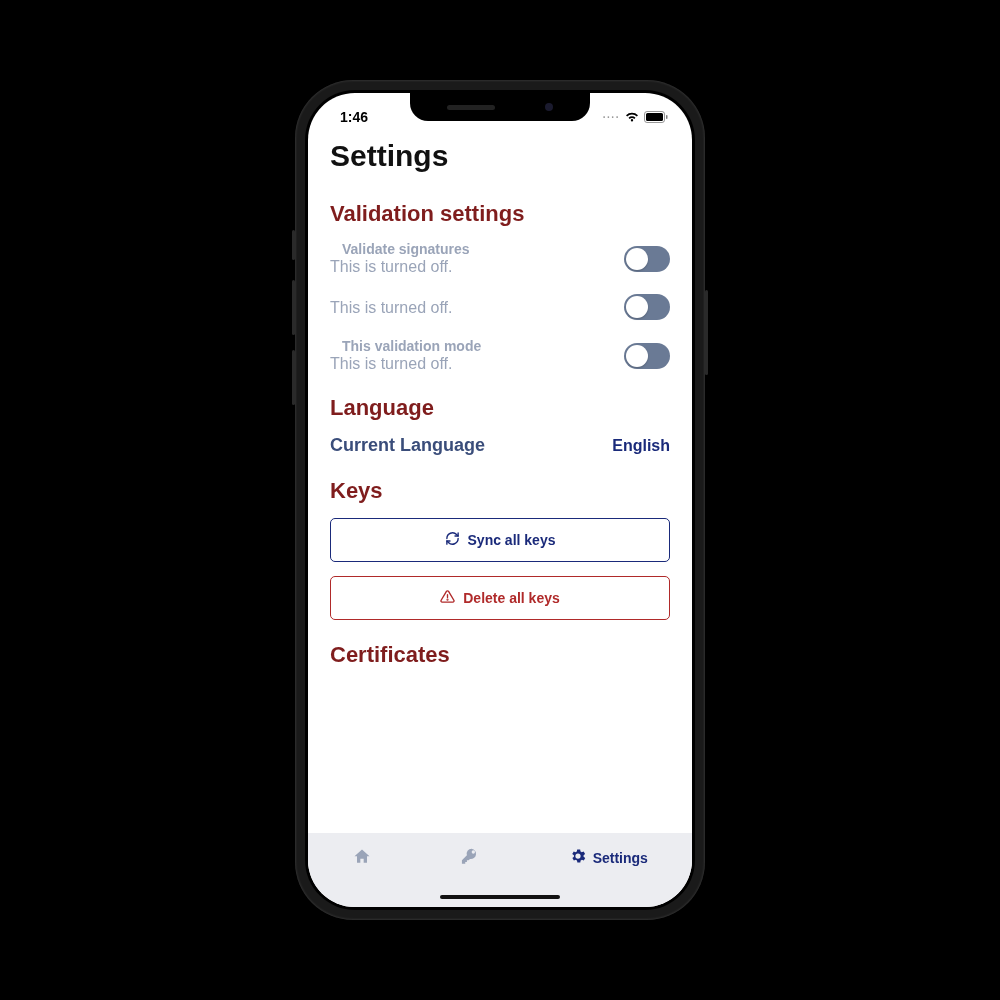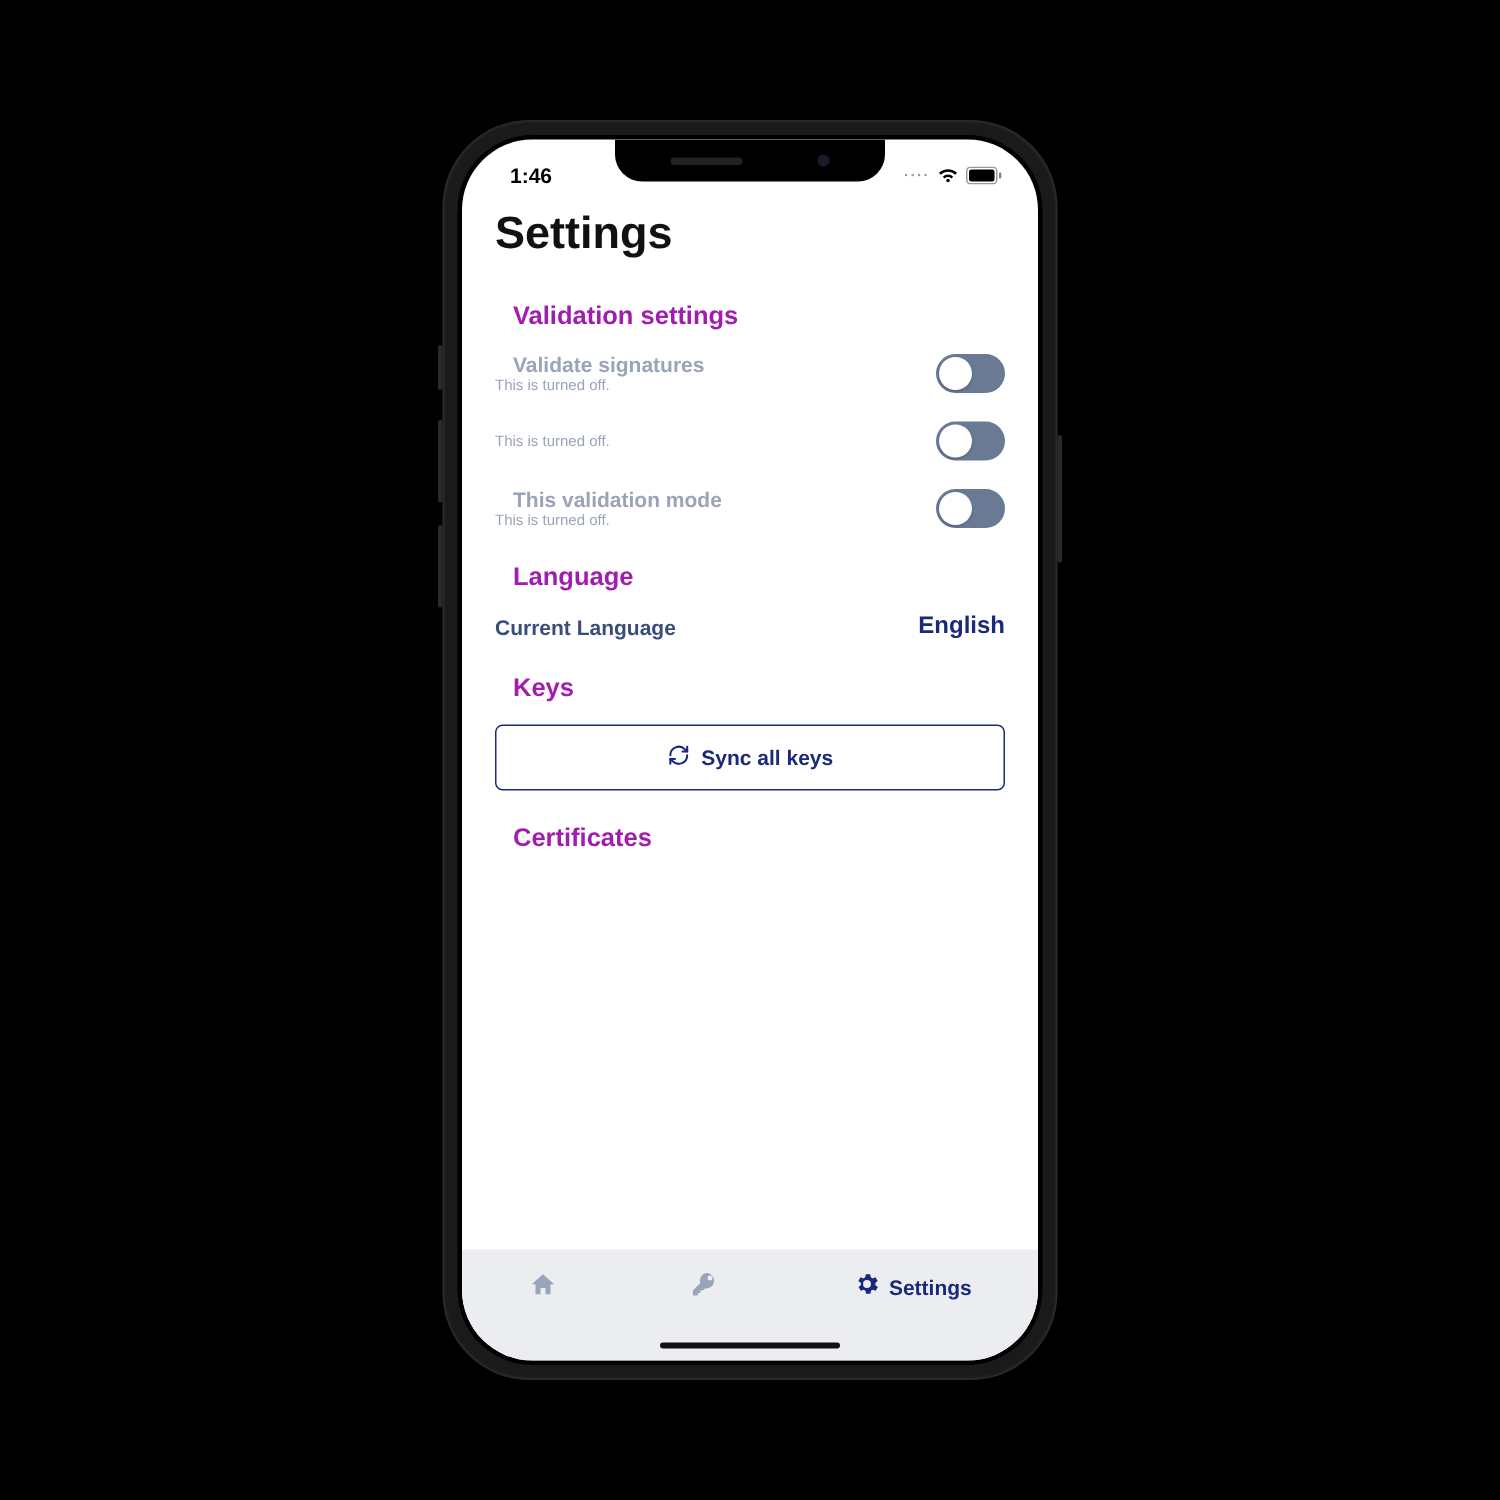--- a/index.html
+++ b/index.html
@@ -84,39 +84,39 @@
     overflow: hidden;
     padding: 0 22px;
   }
   .page-title {
     font-size: 30px;
     font-weight: 800;
     color: #111;
     margin: 6px 0 28px 0;
   }
   .section-title {
-    font-size: 17px;
+    font-size: 22px;
     font-weight: 800;
-    color: #a21caf;
-    margin: 22px 0 14px 12px;
+    color: #7f1d1d;
+    margin: 22px 0 14px 0;
   }
   .row {
     display: flex;
     align-items: center;
     justify-content: space-between;
     margin-bottom: 18px;
   }
   .row-text { flex: 1; }
   .row-label {
     font-size: 14px;
     font-weight: 700;
     margin-left: 12px;
   }
   .row-sub {
-    font-size: 10px;
+    font-size: 16px;
     font-weight: 500;
     margin-top: 1px;
   }
   .off .row-label { color: #9aa4b8; }
   .off .row-sub  { color: #9aa4b8; }
   .on  .row-label { color: #3a4d7a; font-weight: 800; }
   .toggle {
     width: 46px;
     height: 26px;
     border-radius: 13px;
@@ -135,21 +135,21 @@
   .toggle.off-t { background: #6a7a95; }
   .toggle.off-t .knob { left: 2px; }
   .toggle.on-t  { background: #2ecc40; }
   .toggle.on-t .knob { right: 2px; }
   .lang-row {
     display: flex;
     justify-content: space-between;
     align-items: center;
     margin-bottom: 8px;
   }
-  .lang-label { font-size: 14px; font-weight: 700; color: #3a4d7a; }
+  .lang-label { font-size: 18px; font-weight: 700; color: #3a4d7a; }
   .lang-value { font-size: 16px; font-weight: 800; color: #1a2a7a; }
   .btn {
     width: 100%;
     height: 44px;
     border-radius: 5px;
     background: #fff;
     display: flex;
     align-items: center;
     justify-content: center;
     gap: 8px;
@@ -271,20 +271,30 @@
             <svg width="15" height="15" viewBox="0 0 24 24" fill="none" stroke="#1a2a7a" stroke-width="2.2" stroke-linecap="round" stroke-linejoin="round">
                 <path d="M21 12a9 9 0 01-15.5 6.3L3 16"></path>
                 <path d="M3 12a9 9 0 0115.5-6.3L21 8"></path>
                 <polyline points="3 21 3 16 8 16"></polyline>
                 <polyline points="21 3 21 8 16 8"></polyline>
               </svg>
           </span>
           <span>Sync all keys</span>
         </div>
 
+        <div class="btn delete">
+          <span>
+            <svg width="15" height="15" viewBox="0 0 24 24" fill="none" stroke="#b02a2a" stroke-width="2.2" stroke-linecap="round" stroke-linejoin="round">
+                <path d="M10.3 3.9L1.8 18a2 2 0 001.7 3h17a2 2 0 001.7-3L13.7 3.9a2 2 0 00-3.4 0z"></path>
+                <line x1="12" y1="9" x2="12" y2="13.5"></line>
+                <circle cx="12" cy="17" r="0.6" fill="#b02a2a"></circle>
+              </svg>
+          </span>
+          <span>Delete all keys</span>
+        </div>
 
         <div class="section-title">Certificates</div>
       </div>
 
       <div class="tabbar">
         <div class="tab">
           <span>
             <svg width="20" height="20" viewBox="0 0 24 24" fill="#9aa4b8">
                 <path d="M12 3l9 8h-3v8h-4v-5h-4v5H6v-8H3l9-8z"></path>
               </svg>

